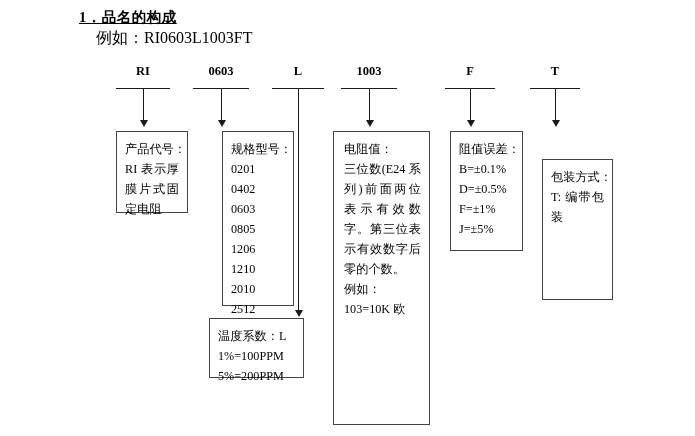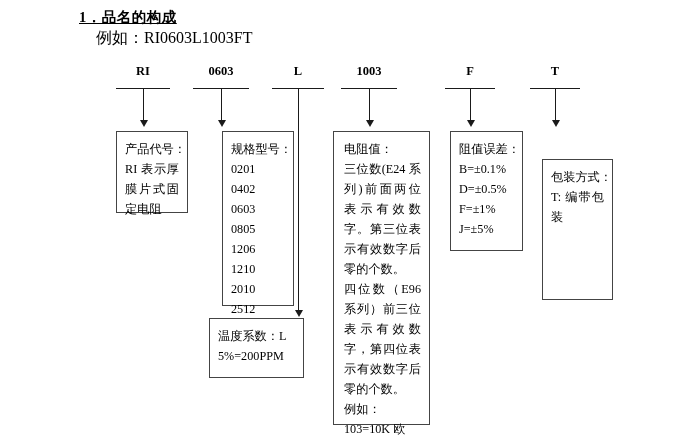--- a/index.html
+++ b/index.html
@@ -143,27 +143,27 @@
   <div class="box-line">0603</div>
   <div class="box-line">0805</div>
   <div class="box-line">1206</div>
   <div class="box-line">1210</div>
   <div class="box-line">2010</div>
   <div class="box-line">2512</div>
 </div>
 
 <div class="box" style="left:209px; top:318px; width:95px; height:60px;">
   <div class="box-line">温度系数：L</div>
+  <div class="box-line">1%=100PPM</div>
   <div class="box-line">5%=200PPM</div>
 </div>
 
 <div class="box" style="left:333px; top:131px; width:97px; height:294px;padding-left:10px;">
   <div class="box-line">电阻值：</div>
   <div class="box-line wrap">三位数(E24 系列)前面两位表示有效数字。第三位表示有效数字后零的个数。</div>
-  <div class="box-line wrap">四位数（E96 系列）前三位表示有效数字，第四位表示有效数字后零的个数。</div>
   <div class="box-line">例如：</div>
   <div class="box-line">103=10K 欧</div>
 
 </div>
 
 <div class="box" style="left:450px; top:131px; width:73px; height:120px;">
   <div class="box-line">阻值误差：</div>
   <div class="box-line">B=±0.1%</div>
   <div class="box-line">D=±0.5%</div>
   <div class="box-line">F=±1%</div>

